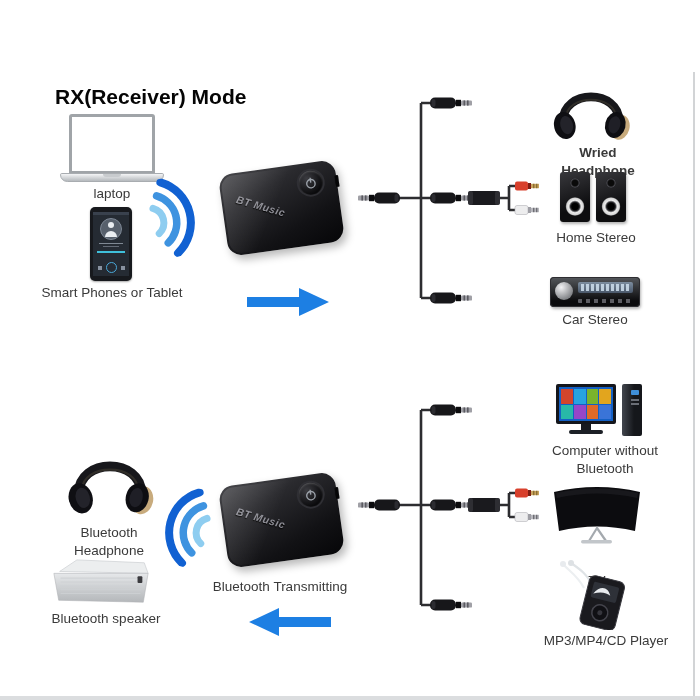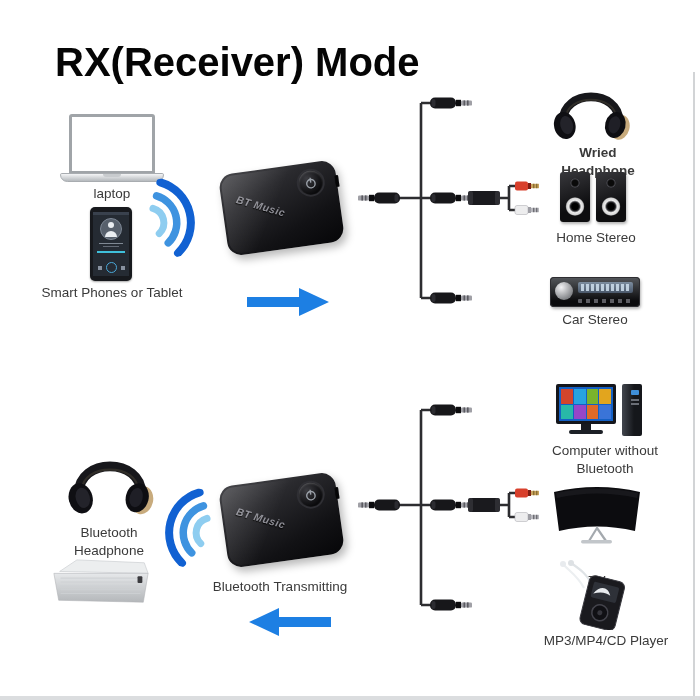--- a/index.html
+++ b/index.html
@@ -1,20 +1,20 @@
 <!DOCTYPE html>
 <html><head>
 <meta charset="utf-8">
 <style>
   html,body { margin:0; padding:0; background:#ffffff; }
   .stage { position:relative; width:700px; height:700px; background:#ffffff; overflow:hidden;
            font-family:"Liberation Sans", sans-serif; }
 
-  .title { position:absolute; font-size:40px; font-weight:bold; color:#050505; white-space:nowrap;
-           line-height:1.05; letter-spacing:0px; }
+  .title { position:absolute; font-size:21px; font-weight:bold; color:#050505; white-space:nowrap;
+           line-height:1.05; letter-spacing:0px;margin-top:45px; }
   .lbl { position:absolute; font-size:13.5px; color:#3a3a3a; text-align:center; line-height:1.3; }
   .lbl span { display:block; }
 
   svg.abs, div.abs { position:absolute; }
 
   
   .laptop { position:absolute; width:104px; height:70px; }
   .laptop .scrn { position:absolute; left:9px; top:0; width:86px; height:60px; background:#fff;
                   border:3px solid #a0a4a8; border-radius:3px 3px 0 0; box-sizing:border-box; }
   .laptop .base { position:absolute; left:0; top:59px; width:104px; height:9px;
@@ -247,20 +247,21 @@
       <linearGradient id="g-spk" x1="0" y1="0" x2="0" y2="1">
         <stop offset="0" stop-color="#e6e8ea"></stop>
           <stop offset="1" stop-color="#b4b7ba"></stop>
       </linearGradient>
     </defs>
     <polygon points="12,15 30,3 100,6 104,17" fill="#eceeef" stroke="#c2c5c8" stroke-width="0.6"></polygon>
     <polygon points="6,17 104,17 99,47 11,45" fill="url(#g-spk)" stroke="#b0b3b6" stroke-width="0.6"></polygon>
     <path d="M13,22 H98 M13,26 H98 M13,30 H97 M13,34 H97 M13,38 H96" stroke="#cdd0d3" stroke-width="1"></path>
     <rect x="93" y="20" width="5" height="7" rx="1" fill="#3a3a3e"></rect>
   </svg>
+  <div class="lbl" style="left:49px; top:610px; width:114px;">Bluetooth speaker</div>
 
   <svg class="wifi wifi-tx abs" style="left:158px; top:486px;" viewBox="0 0 52 80">
     <path d="M5.5,27 A15,15 0 0 1 5.5,53" fill="none" stroke-width="7" stroke-linecap="round" stroke="#8ecdf0"></path>
     <path d="M12,15.8 A28,28 0 0 1 12,64.2" fill="none" stroke-width="7.5" stroke-linecap="round" stroke="#3e93e0"></path>
     <path d="M19,3.6 A42,42 0 0 1 19,76.4" fill="none" stroke-width="8" stroke-linecap="round" stroke="#1161d2"></path>
   </svg>
 
   <div class="device" style="left:223px; top:479px;">
     <div class="pwr">
       <svg width="12" height="13" viewBox="0 0 12 13">

